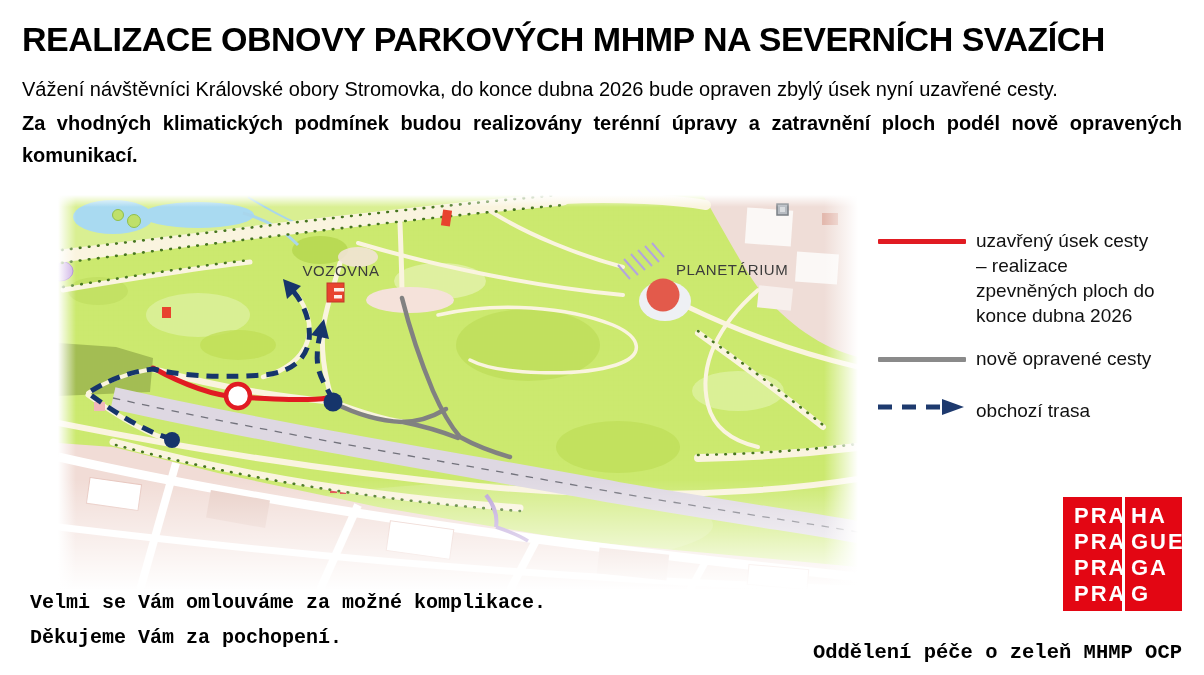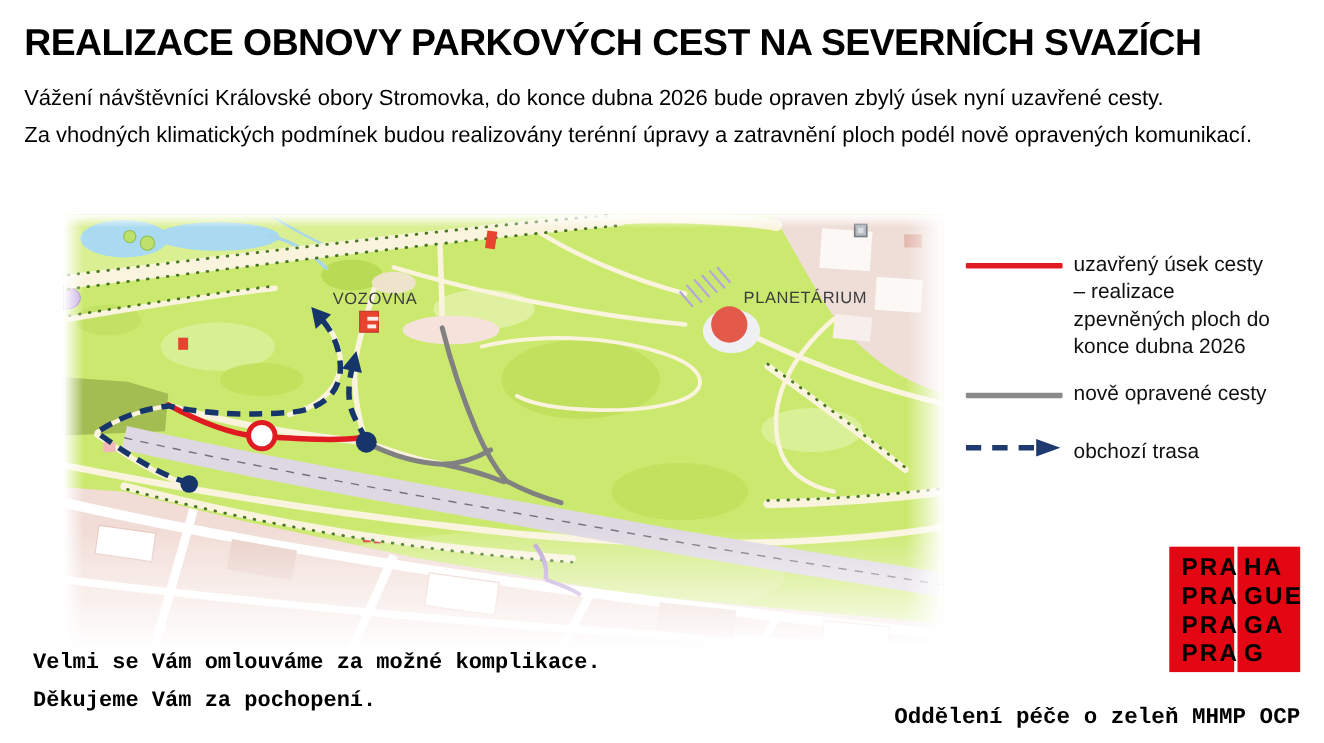--- a/index.html
+++ b/index.html
@@ -7,21 +7,21 @@
   .page {
     position:relative; width:1204px; height:675px; background:#fff;
     font-family:"Liberation Sans", sans-serif; color:#000; overflow:hidden;
   }
   .title {
     position:absolute; left:22px; top:20px; width:1162px;
     font-size:34px; font-weight:bold; letter-spacing:-0.5px; white-space:nowrap;
   }
   .para { position:absolute; left:22px; width:1160px; font-size:20px; line-height:1.45; }
   .p1 { top:75px; }
-  .p2 { top:107px; font-weight:normal; text-align:justify; line-height:1.6; }
+  .p2 { top:107px; font-weight:bold; text-align:justify; line-height:1.6; }
   .p3 { top:164px; }
 
   .map-wrap { position:absolute; left:58px; top:195px; width:800px; height:395px; }
   .map-wrap svg { display:block; }
   .map-fade {
     position:absolute; inset:0; pointer-events:none;
     background:
       linear-gradient(to right, #fff 0, rgba(255,255,255,0) 18px, rgba(255,255,255,0) calc(100% - 34px), #fff 100%),
       linear-gradient(to bottom, #fff 0, rgba(255,255,255,0) 12px, rgba(255,255,255,0) 72%, rgba(255,255,255,.92) calc(100% - 8px), #fff 100%);
   }
@@ -37,33 +37,33 @@
   .swatch-red  { background:#e11b22; }
   .swatch-gray { background:#8a8a8a; }
 
   .footer-line { position:absolute; font-weight:bold; font-size:20px;font-family:Liberation Mono, monospace; }
   .apology { left:30px; top:591px; }
   .thanks  { left:30px; top:626px; }
   .dept    { right:22px; top:641px; font-size:20.5px; }
 
   .logo { position:absolute; left:1063px; top:497px; width:119px; height:114px; display:flex; }
   .logo-col {
-    background:#e30613; color:#000000; font-weight:bold; font-size:22px;
+    background:#e30613; color:#ffffff; font-weight:bold; font-size:22px;
     letter-spacing:2px; line-height:27px; padding-top:5px;
   }
   .logo-left  { width:59px; padding-left:11px; margin-right:3px; }
   .logo-right { width:57px; padding-left:6px; }
   .logo-col div { height:26px; }
 </style>
 </head>
 <body>
 
 <div class="page">
 
-  <div class="title">REALIZACE OBNOVY PARKOVÝCH CEST NA SEVERNÍCH SVAZÍCH</div>
+  <div class="title">REALIZACE OBNOVY PARKOVÝCH MHMP NA SEVERNÍCH SVAZÍCH</div>
   <div class="para p1">Vážení návštěvníci Královské obory Stromovka, do konce dubna 2026 bude opraven zbylý úsek nyní uzavřené cesty.</div>
   <div class="para p2">Za vhodných klimatických podmínek budou realizovány terénní úpravy a zatravnění ploch podél nově opravených komunikací.</div>
 
   <div class="map-wrap">
     <svg width="800" height="395" viewBox="0 0 800 395">
       <defs>
         <pattern id="gridtex" width="5" height="5" patternUnits="userSpaceOnUse">
           <path d="M0 0H5M0 0V5" stroke="#bfe060" stroke-width="0.5" opacity="0.45"></path>
         </pattern>
       </defs>

